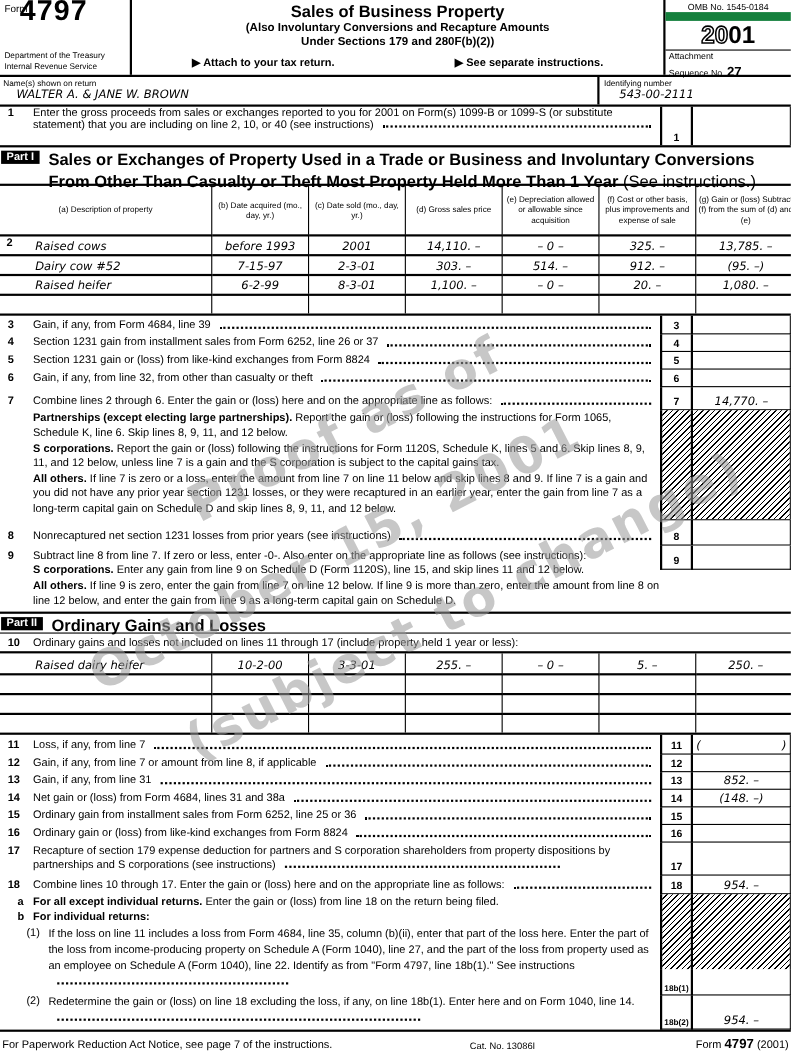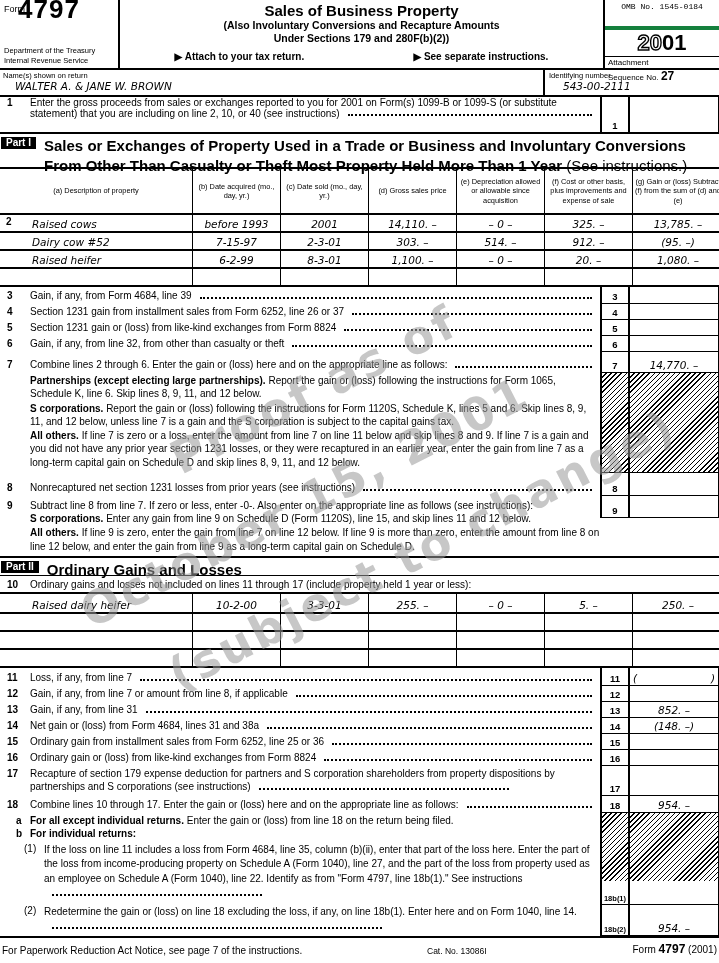--- a/index.html
+++ b/index.html
@@ -14,21 +14,21 @@
   .hdr { display:flex; border-bottom:2.5px solid #000; height:70px; }
   .hdr-left { width:120px; border-right:2px solid #000; padding:3px 4px; display:flex; flex-direction:column; justify-content:space-between; }
   .formword { font-size:9px; }
   .formnum { font-size:26px; font-weight:bold; letter-spacing:1px; margin-left:14px; margin-top:-20px; }
   .dept { font-size:7.5px; line-height:1.25; }
   .hdr-center { flex:1; text-align:center; padding-top:2px; }
   .title { font-size:15px; font-weight:bold; }
   .subtitle { font-size:10.5px; font-weight:bold; line-height:1.25; }
   .attachrow { display:flex; justify-content:space-around; font-size:10px; font-weight:bold; margin-top:6px; }
   .hdr-right { width:116px; border-left:2px solid #000; display:flex; flex-direction:column; }
-  .omb { font-size:8px; text-align:center; padding:2px 0 15px; border-bottom:4px solid #15803d;font-family:Liberation Mono, monospace; }
+  .omb { font-size:8px; text-align:center; padding:2px 0 0; border-bottom:8px solid #15803d; }
   .yearbox { text-align:center; font-size:22px; font-weight:bold; line-height:1.1; border-bottom:1.5px solid #000; padding:1px 0; }
   .yr-out { color:#fff; -webkit-text-stroke:1.4px #000; }
   .attach-seq { font-size:8px; padding:1px 3px; line-height:1.3; }
   .seq-no { font-size:12px; font-weight:bold; }
 
   
   .namerow { display:flex; height:27px; border-bottom:2.5px solid #000; }
   .name-left { flex:1; padding:1px 3px; }
   .small-label { font-size:7.5px; }
   .name-val { margin-left:12px; }

